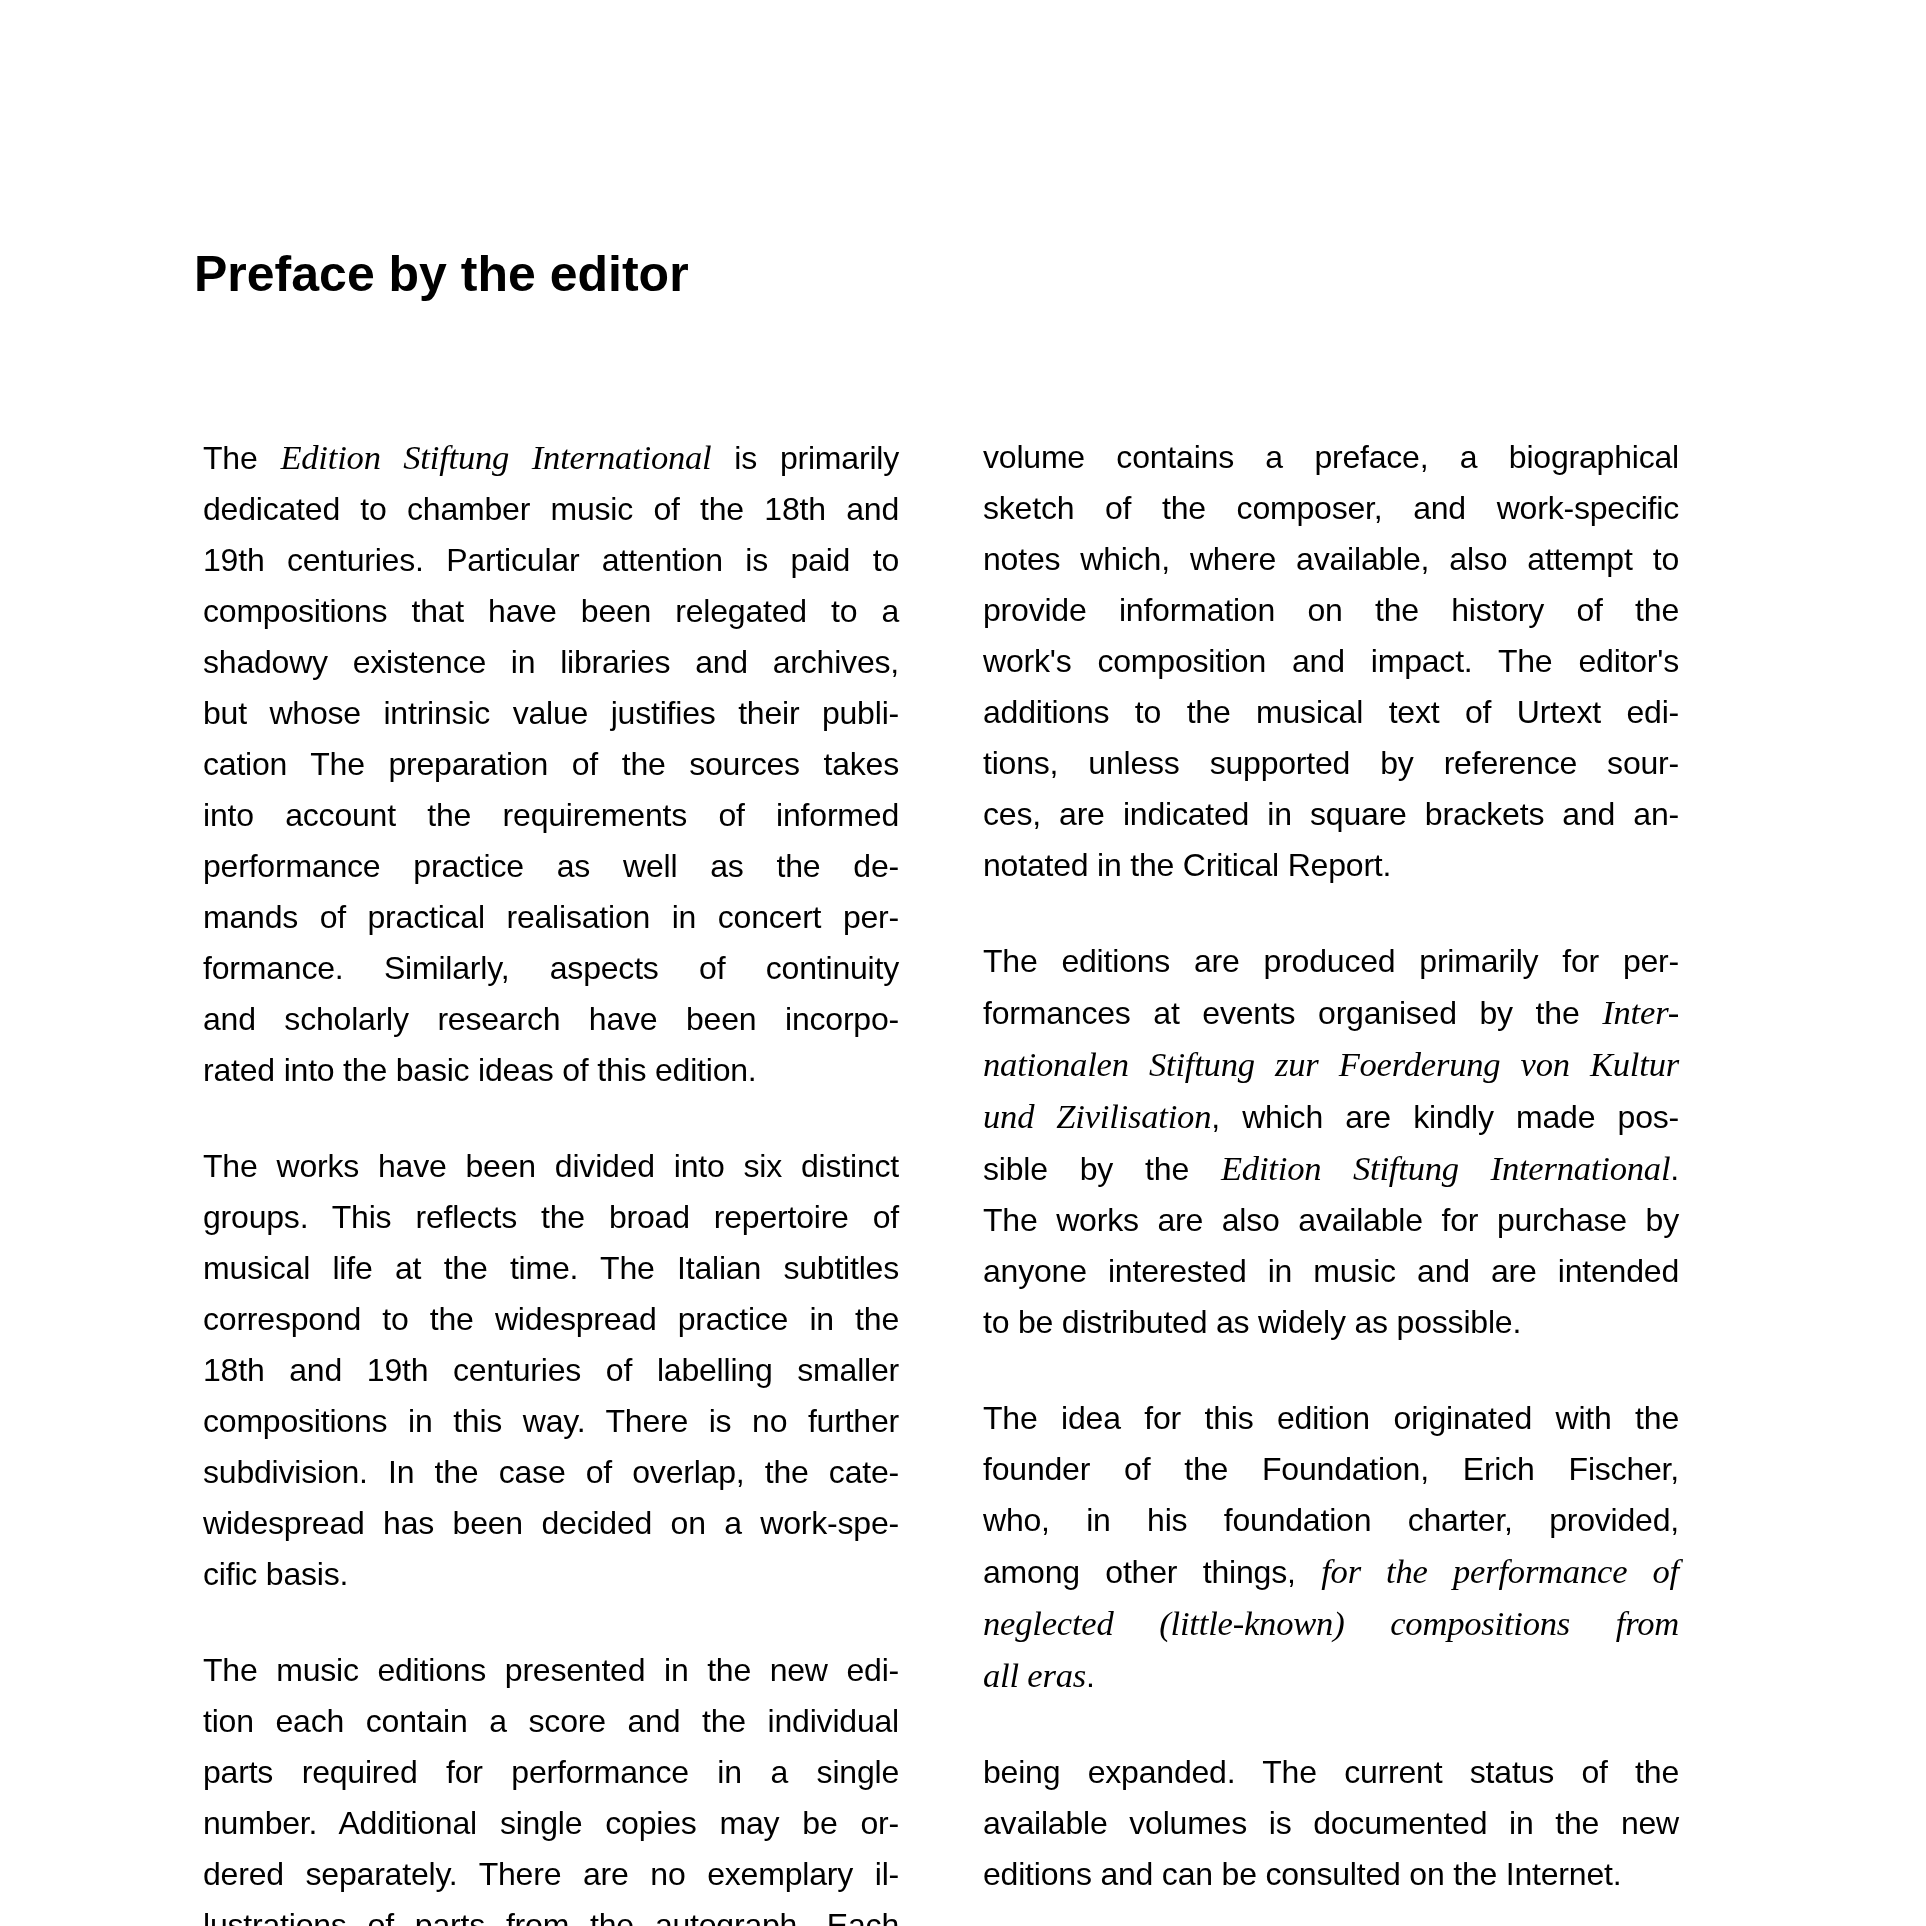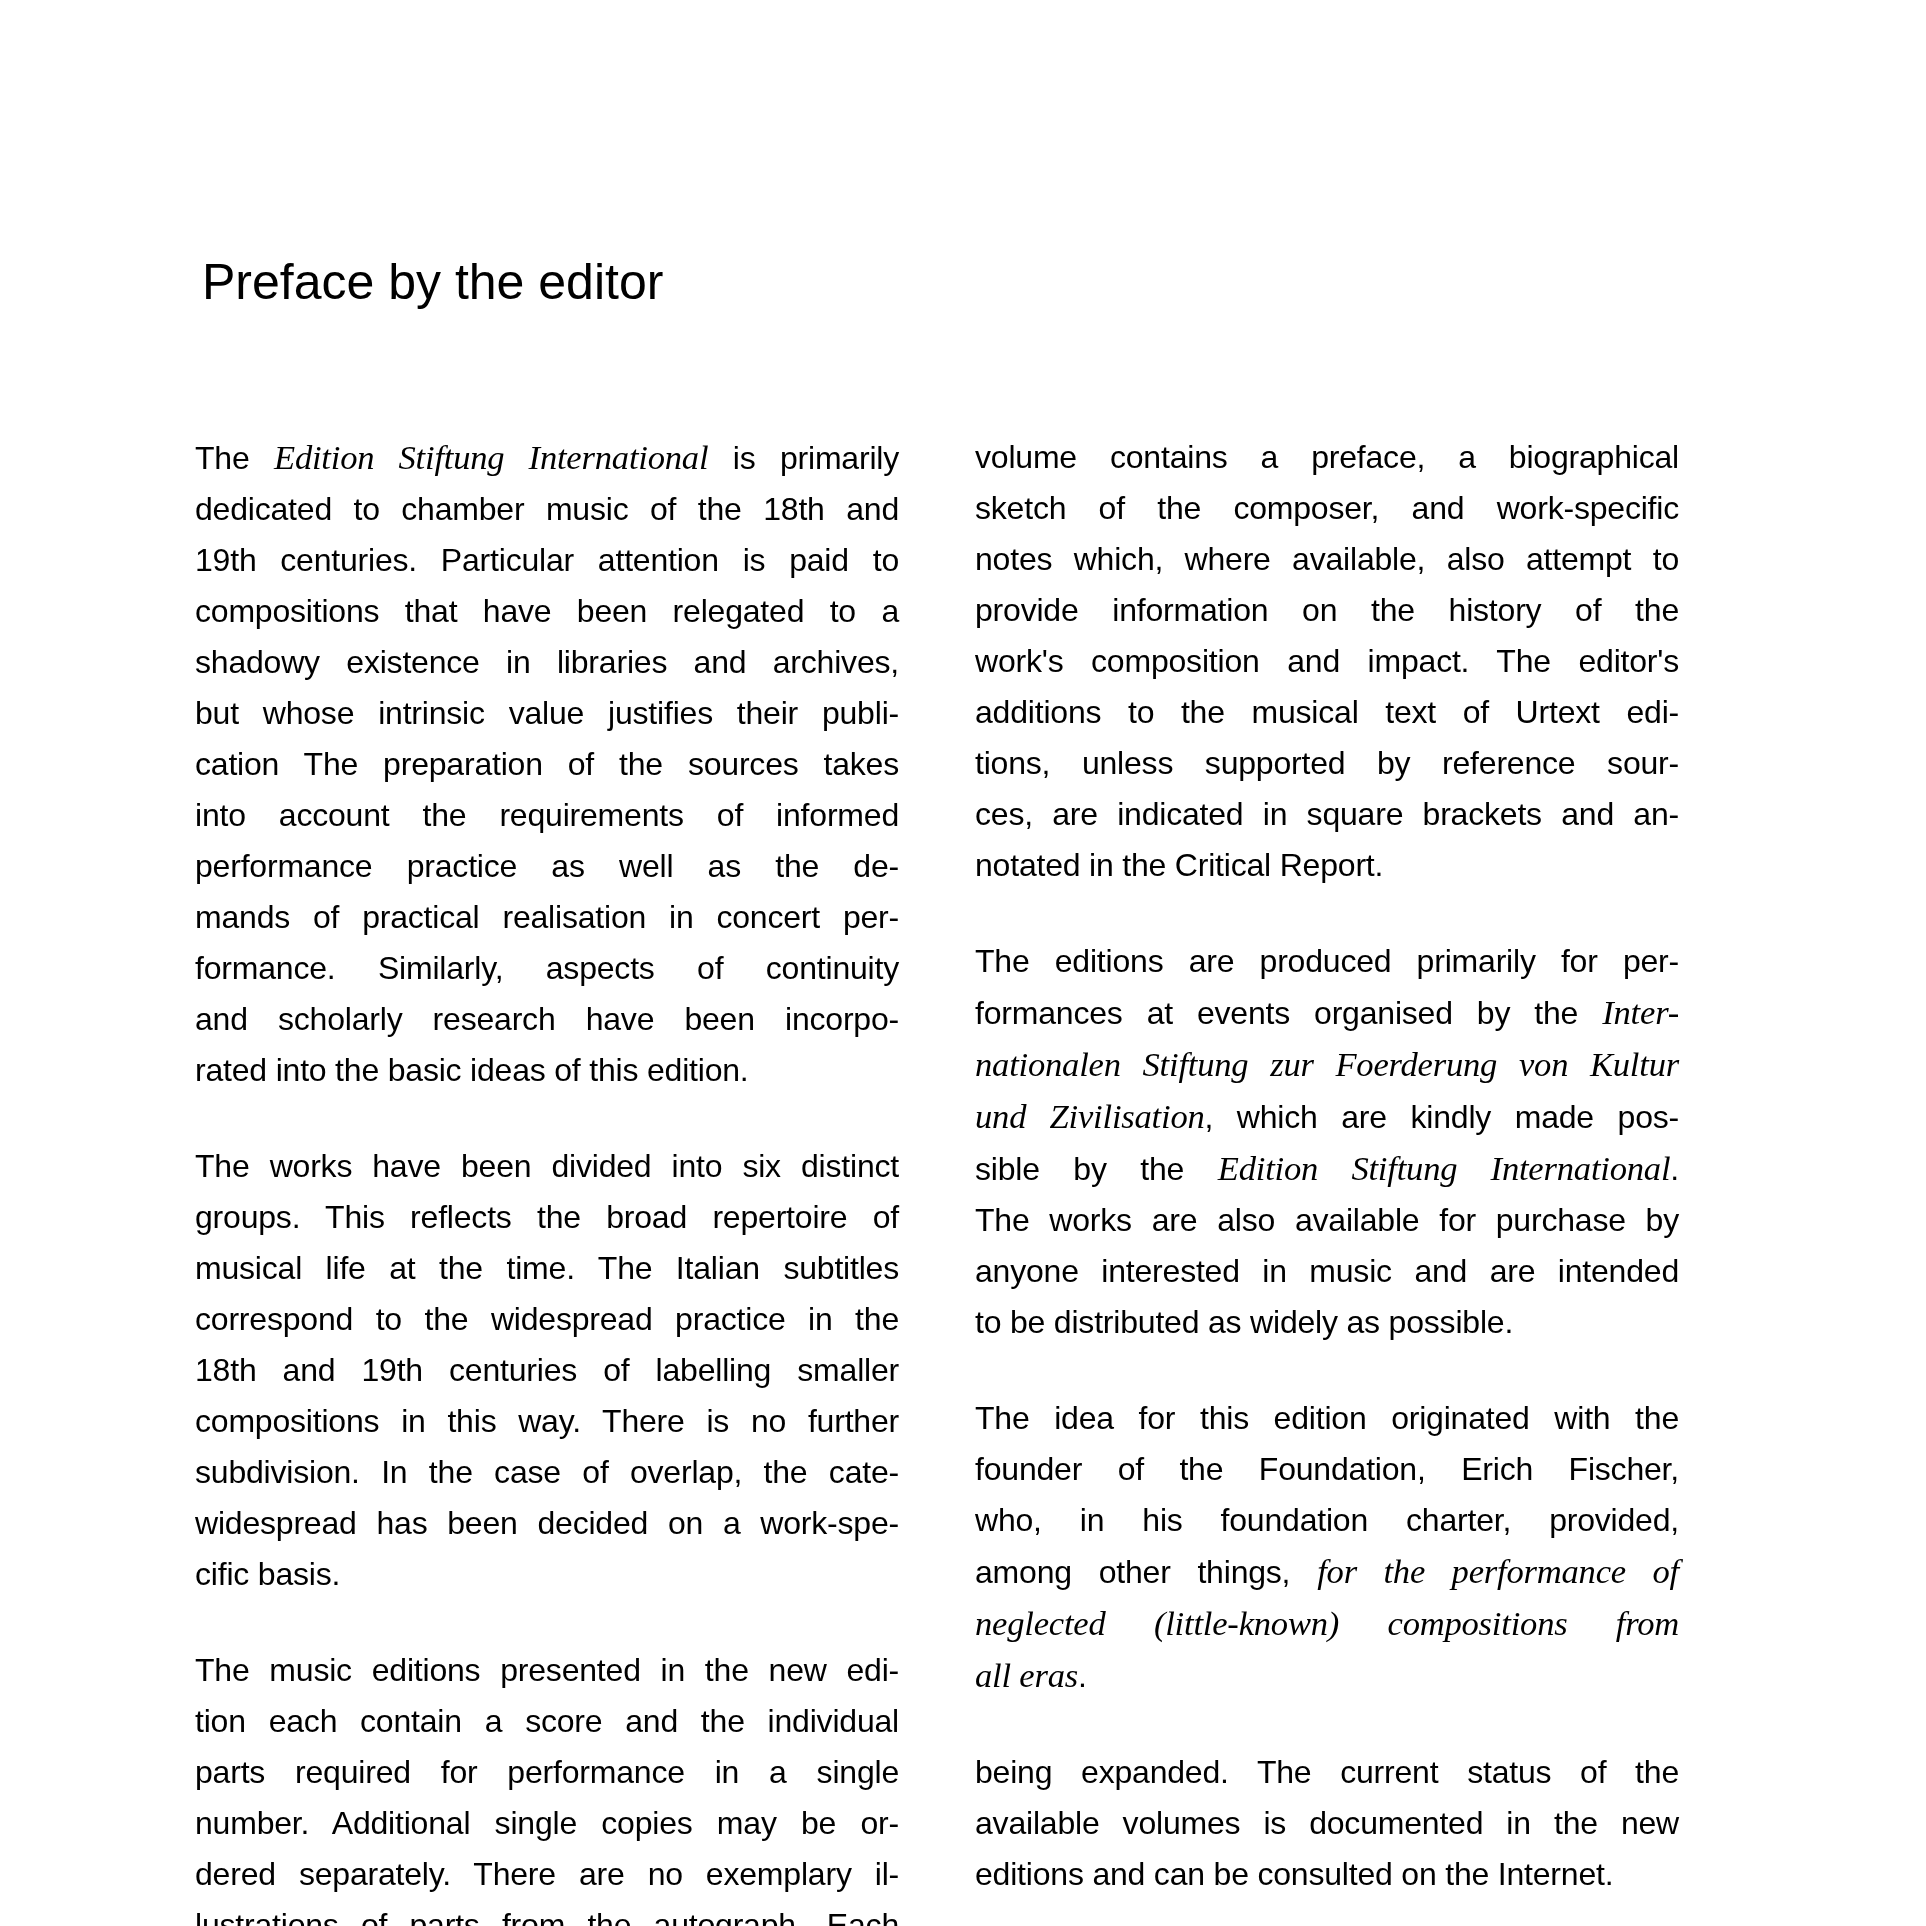--- a/index.html
+++ b/index.html
@@ -12,38 +12,38 @@
     background: #ffffff;
     color: #000000;
     font-family: "Liberation Sans", "DejaVu Sans", sans-serif;
     overflow: hidden;
   }
 
   .title {
     position: absolute;
     left: 194px;
     top: 249px;
-    margin: 8px;
+    margin: 0;
     font-size: 50px;
-    font-weight: 400;
+    font-weight: 700;
     line-height: 1;
     letter-spacing: 0;
     color: #000000;
     white-space: nowrap;
   }
 
   .col {
     position: absolute;
     top: 432px;
     width: 704px;
   }
   .col-left  { left: 195px; }
   .col-right { left: 975px; }
 
-  .para { margin: 0 0 45px 0; }
+  .para { margin: 0 0 45px 8px; }
 
   .line {
     font-size: 32px;
     line-height: 51px;
     letter-spacing: -0.2px;
     text-align: justify;
     text-align-last: justify;
     text-justify: inter-word;
     white-space: normal;
   }

